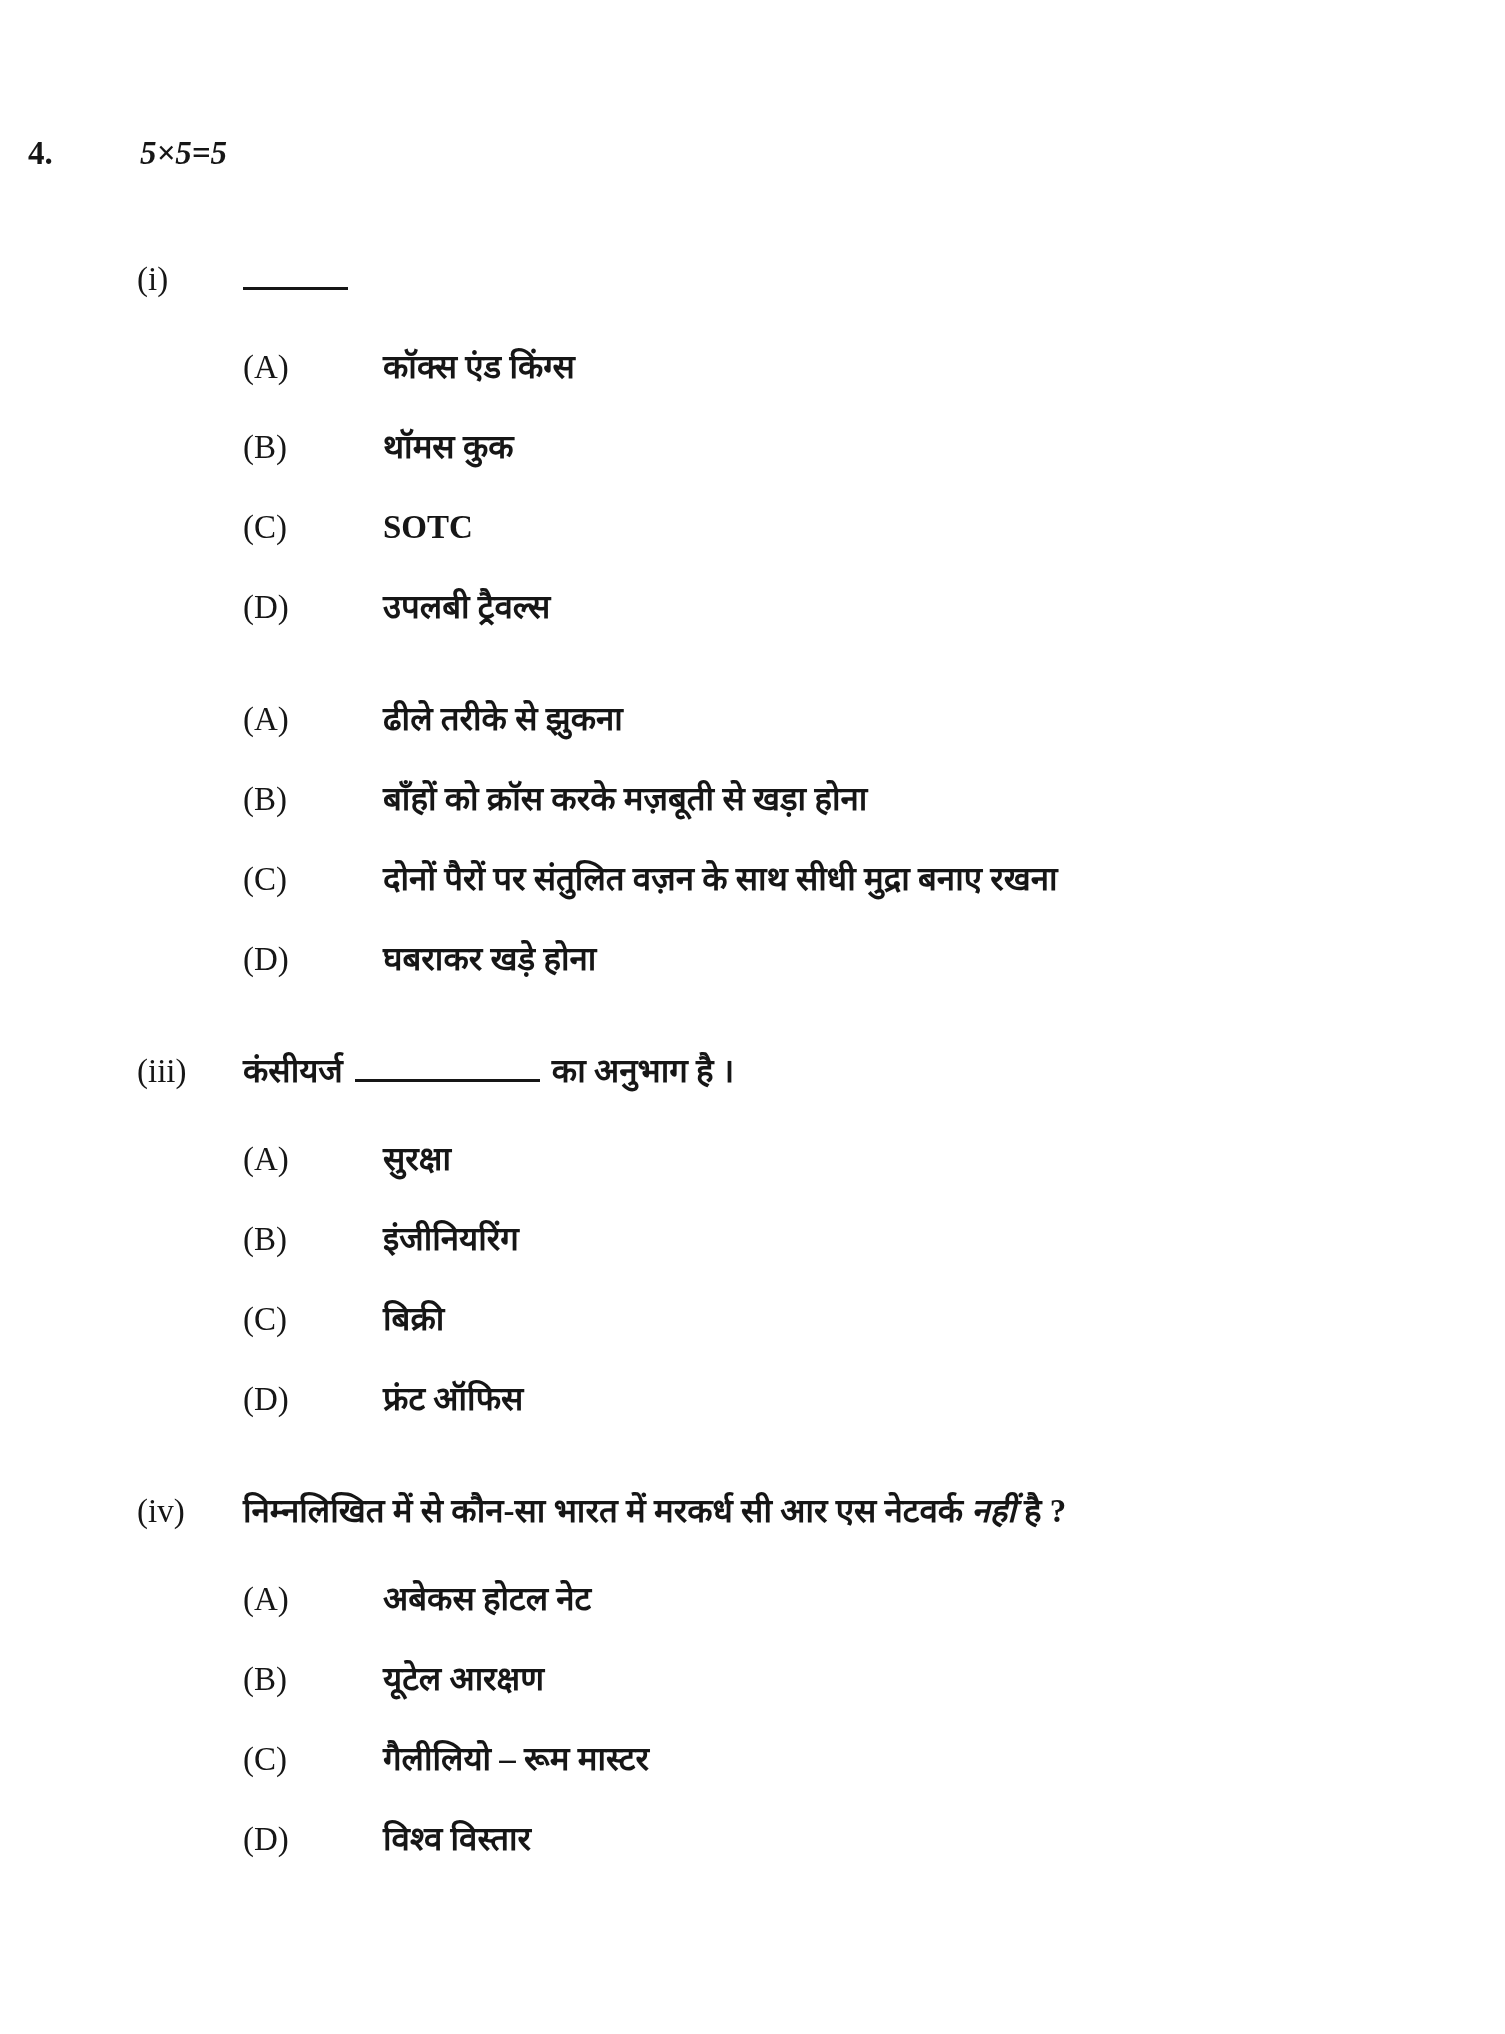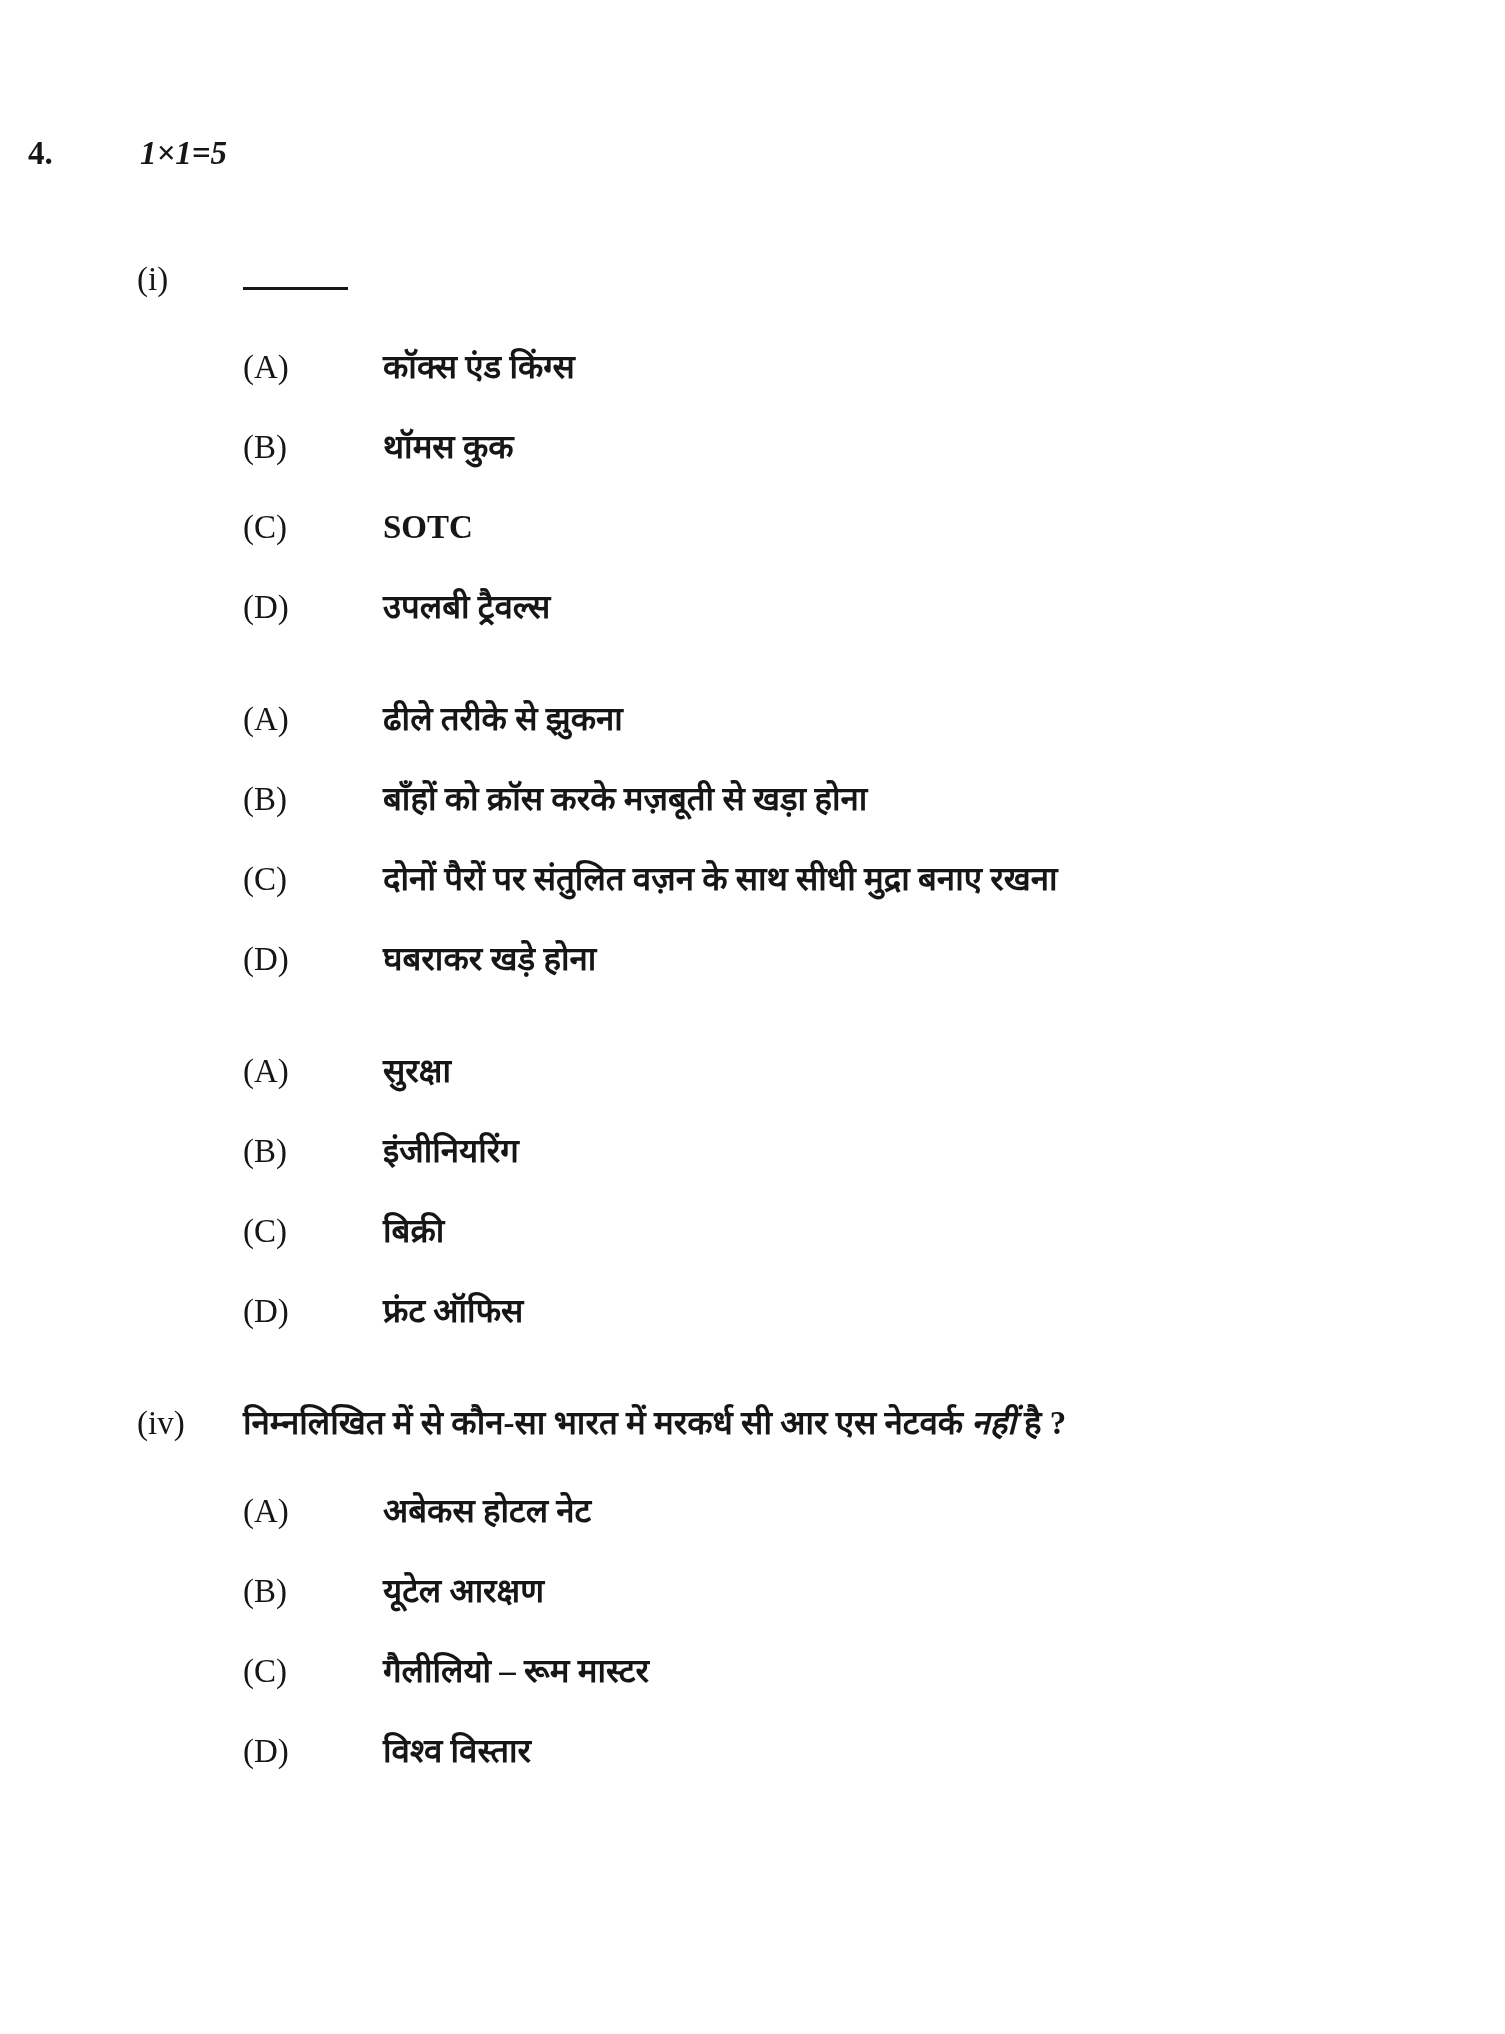--- a/index.html
+++ b/index.html
@@ -105,21 +105,21 @@
     margin-left: 40px;
   }
 </style>
 </head>
 <body>
 
 <div class="page">
 
   <div class="heading">
     <span class="qnum">4.</span>
-    <span class="marks">1×1=5</span>
+    <span class="marks">5×5=5</span>
   </div>
 
   <div class="sub-question first">
     <div class="q-line">
       <span class="q-label">(i)</span>
       <span class="q-text"><span class="blank short"></span></span>
     </div>
     <div class="options">
       <div class="option">
         <span class="opt-label">(A)</span>
@@ -155,20 +155,24 @@
         <span class="opt-text">दोनों पैरों पर संतुलित वज़न के साथ सीधी मुद्रा बनाए रखना</span>
       </div>
       <div class="option">
         <span class="opt-label">(D)</span>
         <span class="opt-text">घबराकर खड़े होना</span>
       </div>
     </div>
   </div>
 
   <div class="sub-question">
+    <div class="q-line">
+      <span class="q-label">(iii)</span>
+      <span class="q-text"><span>कंसीयर्ज</span><span class="blank long"></span><span>का अनुभाग है ।</span></span>
+    </div>
     <div class="options">
       <div class="option">
         <span class="opt-label">(A)</span>
         <span class="opt-text">सुरक्षा</span>
       </div>
       <div class="option">
         <span class="opt-label">(B)</span>
         <span class="opt-text">इंजीनियरिंग</span>
       </div>
       <div class="option">

